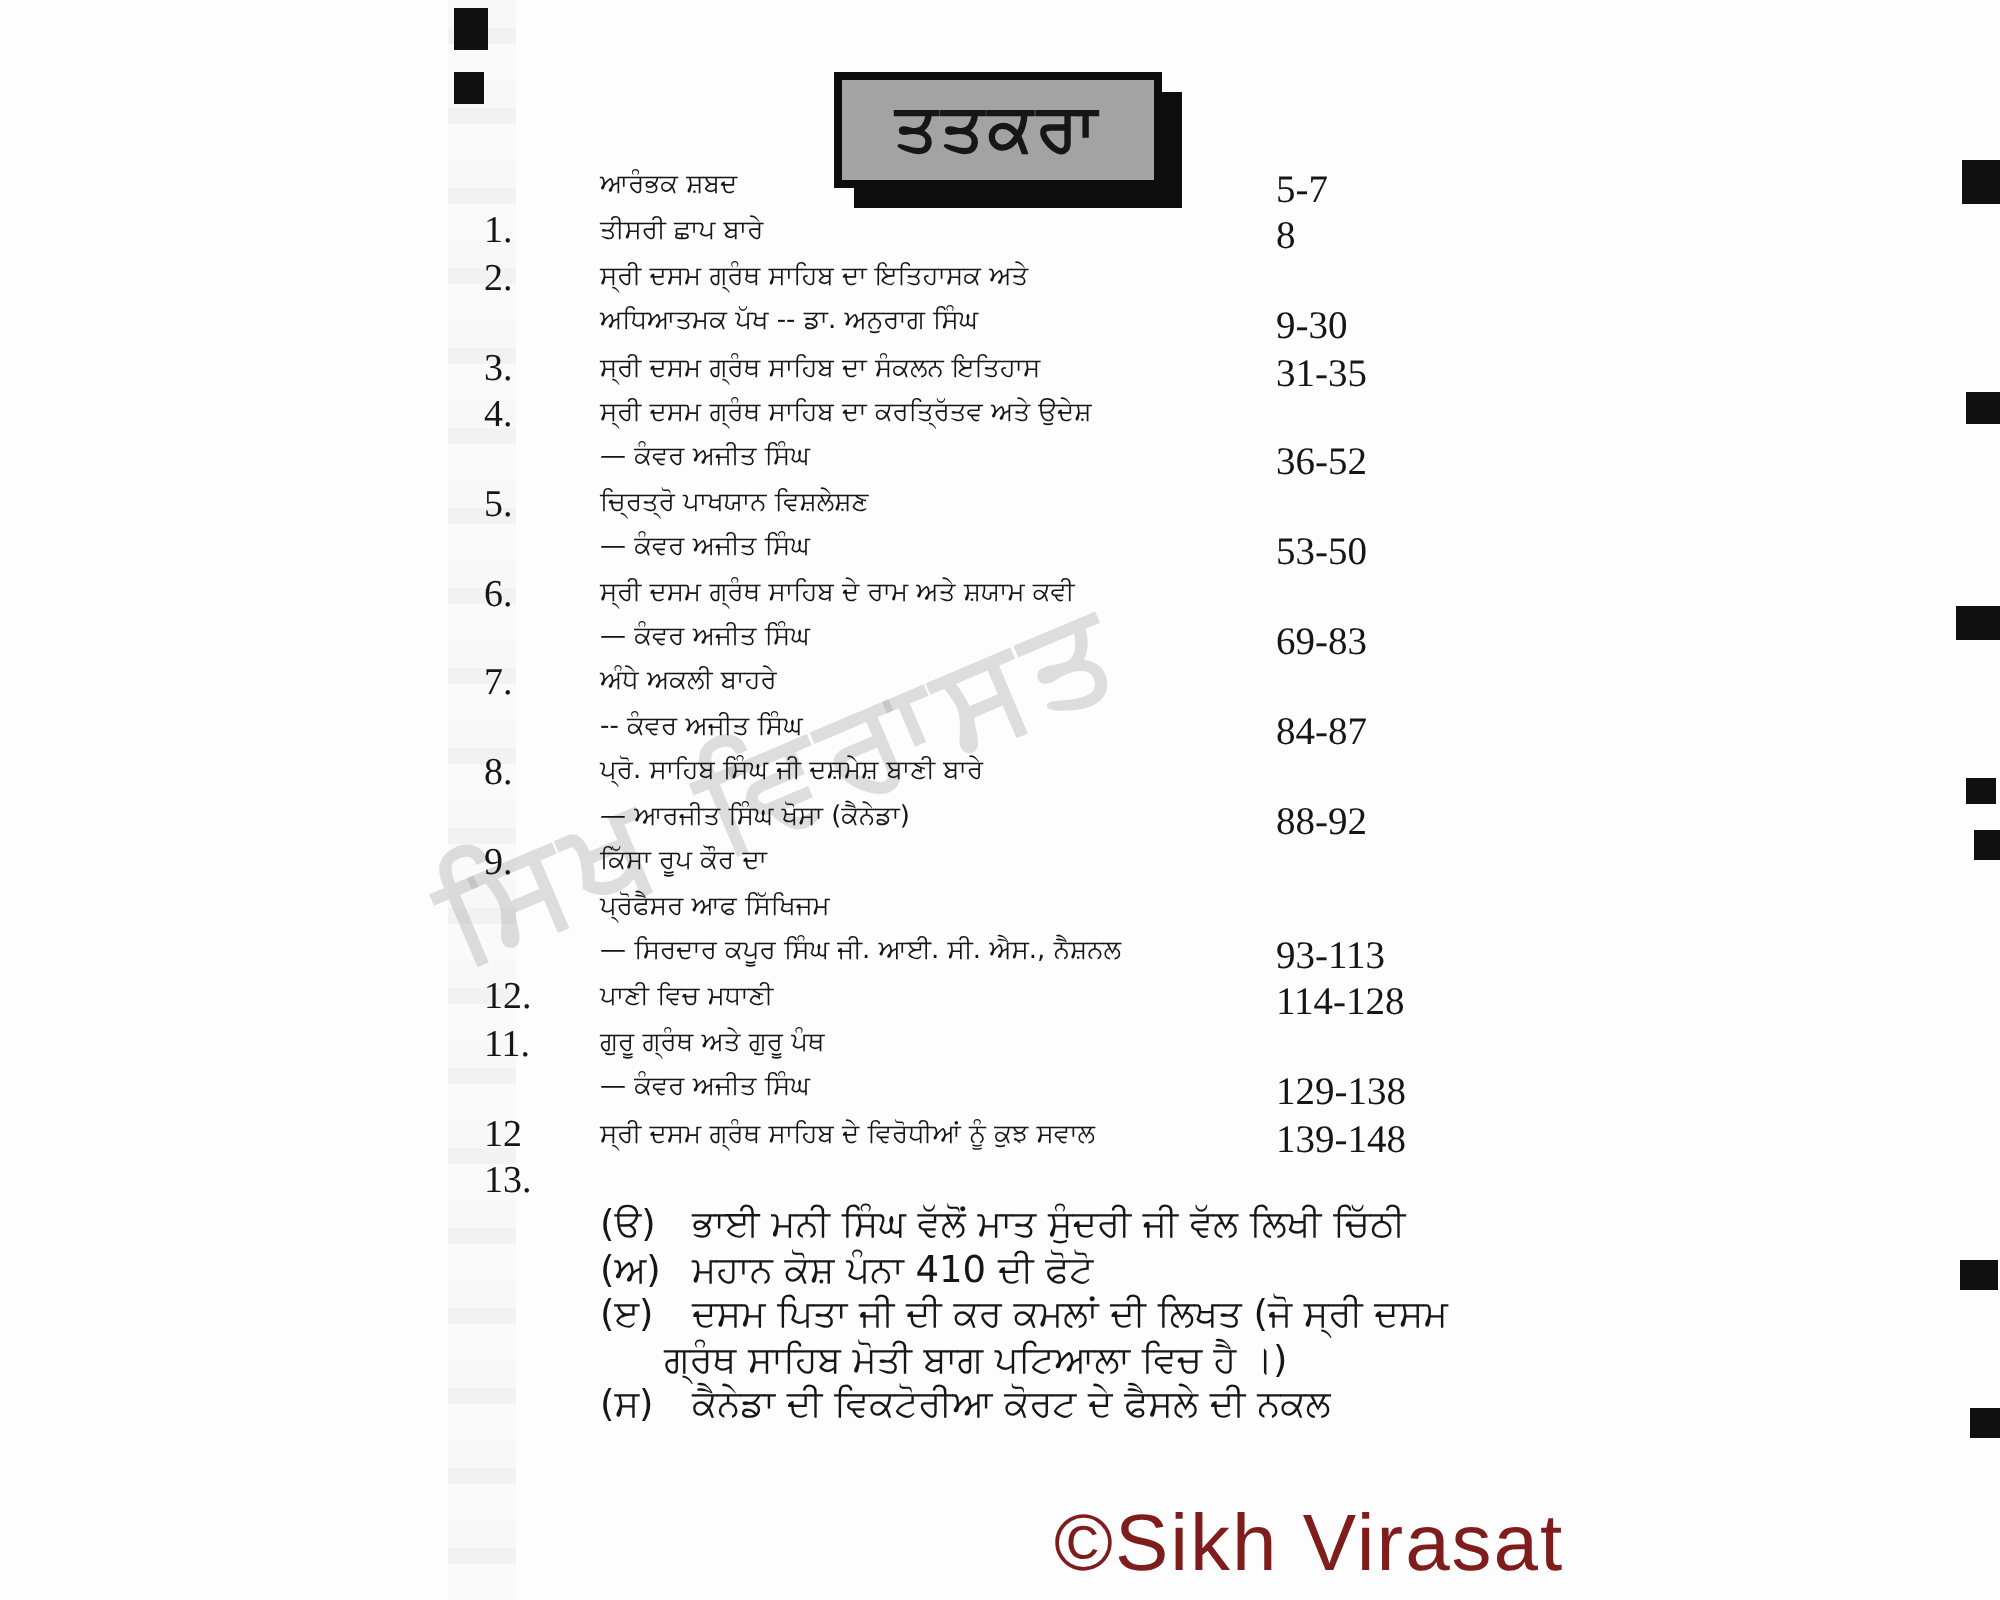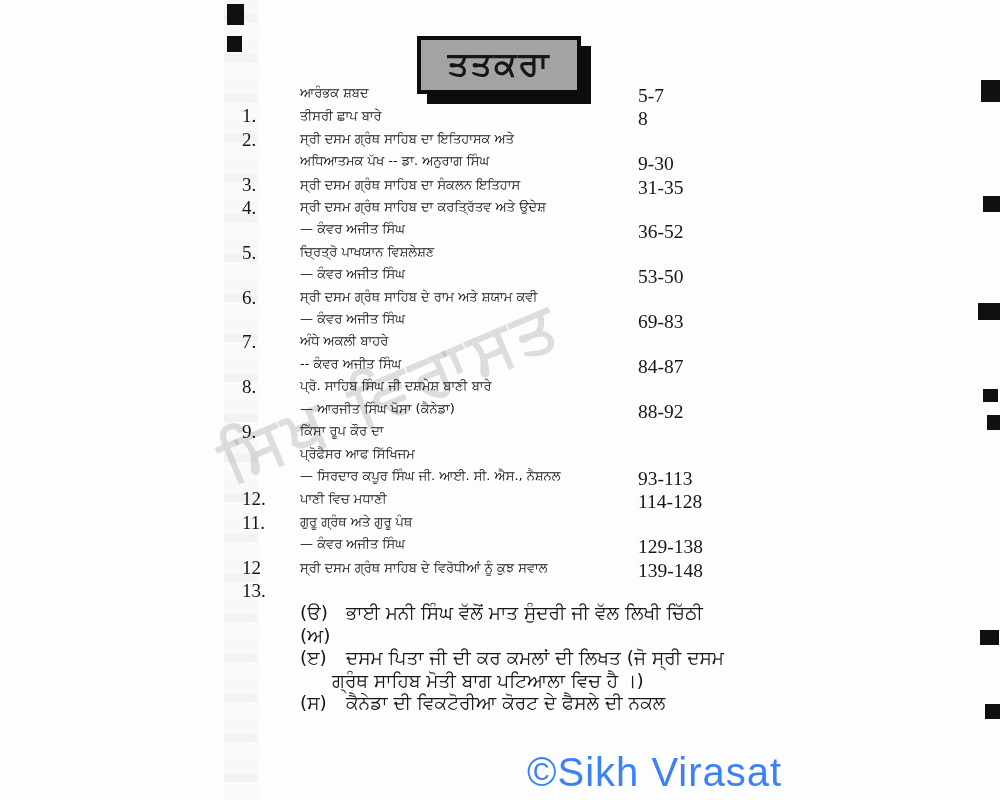--- a/index.html
+++ b/index.html
@@ -43,21 +43,21 @@
     position:absolute;left:150px;top:252px;width:480px;height:280px;
     display:flex;align-items:center;justify-content:center;
     transform:rotate(-23deg);
     font-size:64px;letter-spacing:5px;font-weight:bold;
     color:rgba(148,148,148,0.30);
     pointer-events:none;user-select:none;
   }
   .wm-copy{
     position:absolute;left:527px;top:750px;
     font-family:"Liberation Sans",sans-serif;
-    font-size:40px;color:#3b82f6;letter-spacing:1px;
+    font-size:40px;color:#7f1d1d;letter-spacing:1px;
     pointer-events:none;user-select:none;white-space:nowrap;
   }
   .mark{position:absolute;background:#101010;}
 </style>
 </head>
 <body>
 
 <div class="page">
 
   <div class="gutter"></div>
@@ -201,20 +201,23 @@
     <div class="appendix" id="appendix">
   <div class="app-row">
     <div class="app-label">(ੳ)</div>
     <div class="app-lines">
             <div>ਭਾਈ ਮਨੀ ਸਿੰਘ ਵੱਲੋਂ ਮਾਤ ਸੁੰਦਰੀ ਜੀ ਵੱਲ ਲਿਖੀ ਚਿੱਠੀ</div>
           </div>
   </div>
 
   <div class="app-row">
     <div class="app-label">(ਅ)</div>
+    <div class="app-lines">
+            <div>ਮਹਾਨ ਕੋਸ਼ ਪੰਨਾ 410 ਦੀ ਫੋਟੋ</div>
+          </div>
   </div>
 
   <div class="app-row">
     <div class="app-label">(ੲ)</div>
     <div class="app-lines">
             <div>ਦਸਮ ਪਿਤਾ ਜੀ ਦੀ ਕਰ ਕਮਲਾਂ ਦੀ ਲਿਖਤ (ਜੋ ਸ੍ਰੀ ਦਸਮ</div>
             <div>ਗ੍ਰੰਥ ਸਾਹਿਬ ਮੋਤੀ ਬਾਗ ਪਟਿਆਲਾ ਵਿਚ ਹੈ ।)</div>
           </div>
   </div>
 

